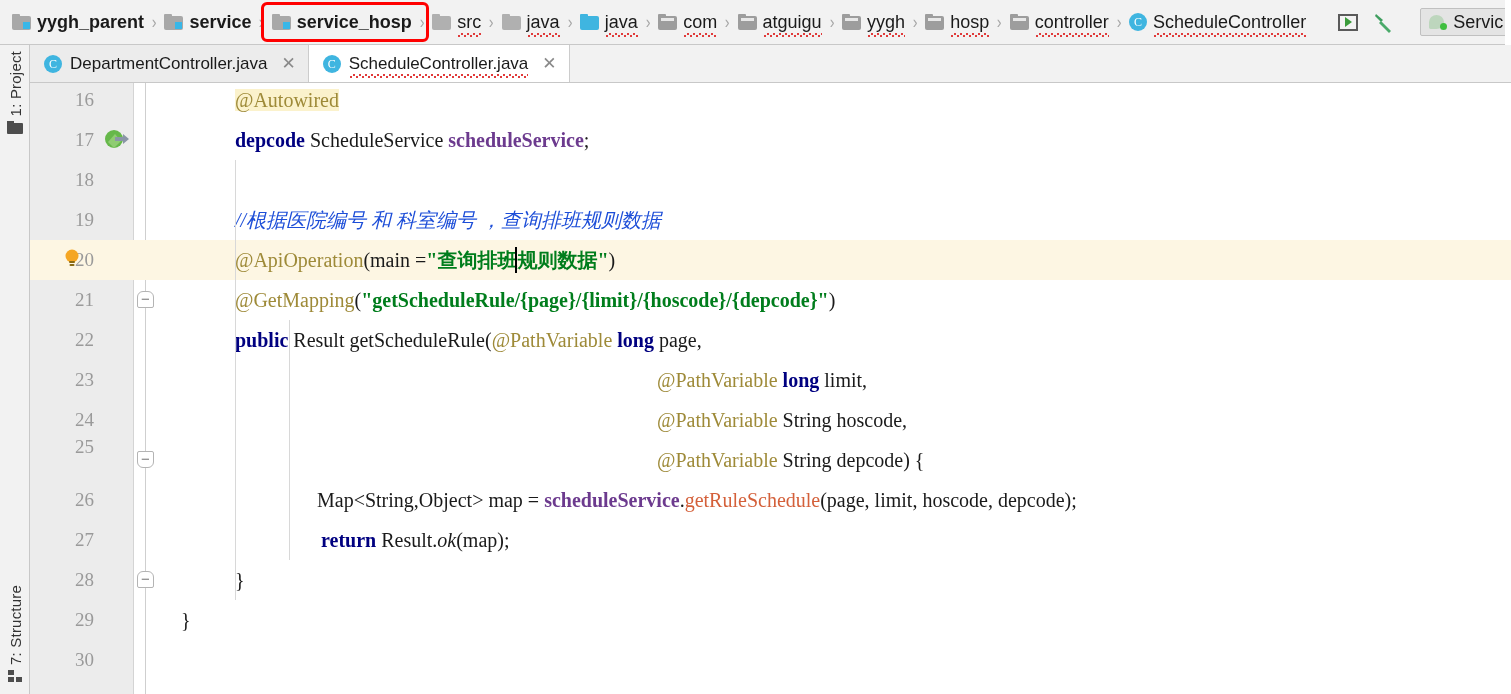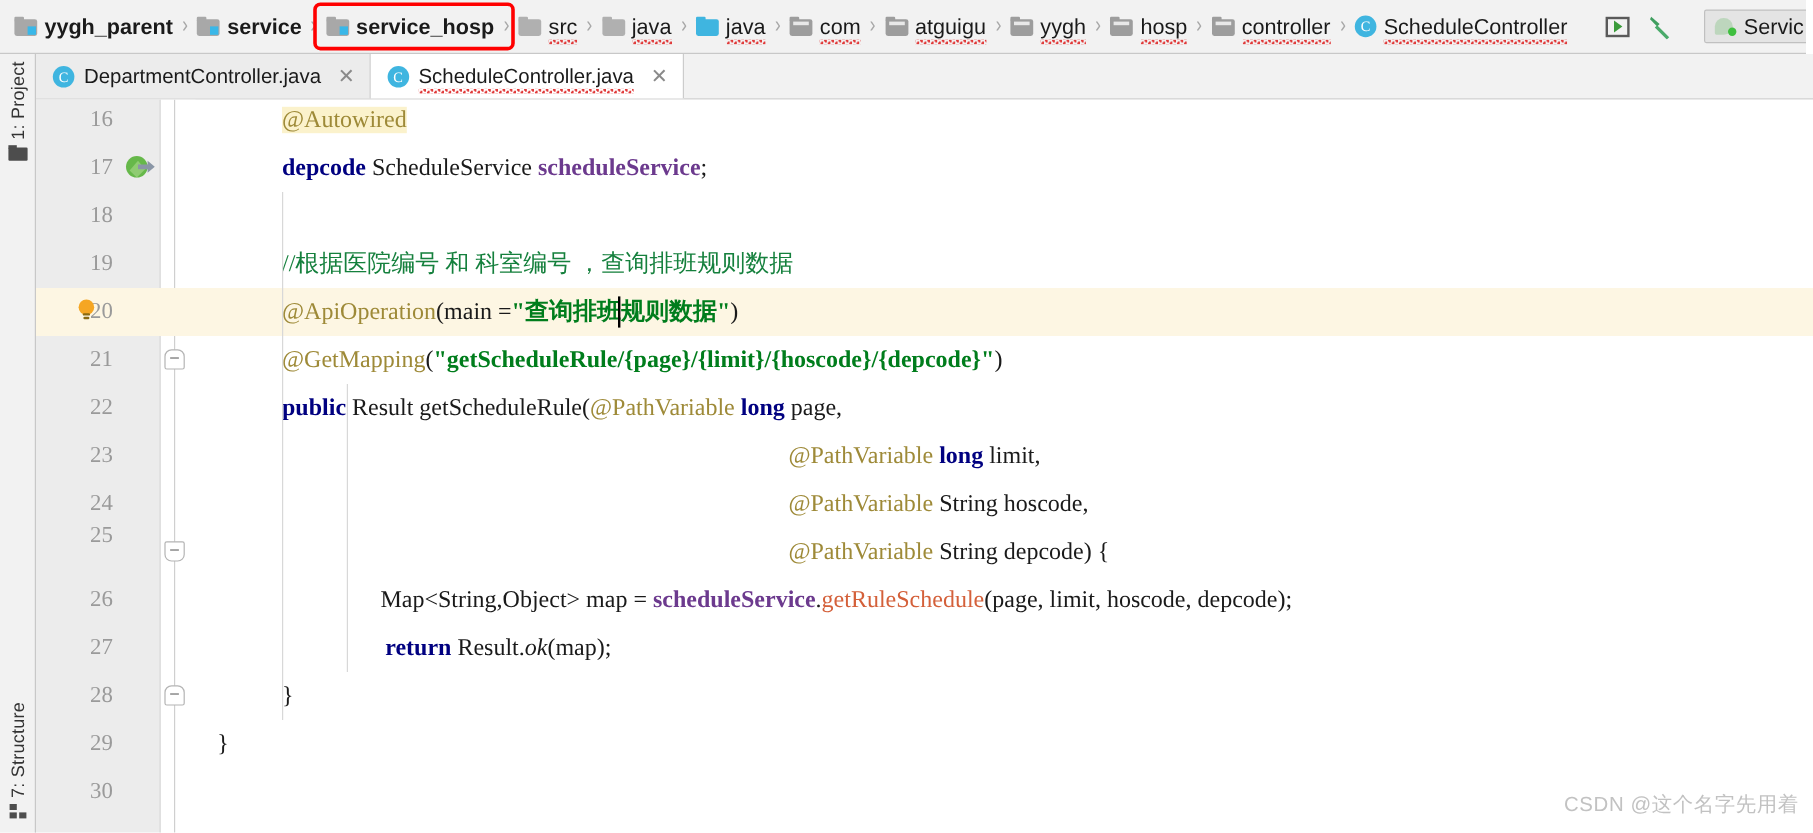--- a/index.html
+++ b/index.html
@@ -286,21 +286,21 @@
     white-space: pre;
     font-family: "Liberation Serif", serif;
     color: #1a1a1a;
   }
 
   
   .kw   { color: #000080; font-weight: bold; }
   .anno { color: #9e8a38; }
   .annoHL { color: #9e8a38; background: #fbf2cc; }
   .str  { color: #007d1c; font-weight: bold; }
-  .cmt  { color: #15803d; }
+  .cmt  { color: #1d4ed8; font-style: italic; }
   .fld  { color: #6c3a8e; font-weight: bold; }
   .mth  { color: #d4603a; }
   .sm   { color: #1a1a1a; font-style: italic; }
   .plain{ color: #1a1a1a; }
 
   
   .gut-icon { position: absolute; }
 
   .fold-marker {
     position: absolute;
@@ -560,14 +560,13 @@
         <div class="row-code" style="top: 517px; left: 151px;"><span class="plain">}</span></div>
         <div class="row" style="top: 557px;"></div>
         <div class="row-num" style="top: 557px;">30</div>
         <div class="row-code" style="top: 557px; left: 151px;"></div>
         <div class="indent-guide" style="left: 205px; top: 77px; height: 440px;"></div>
         <div class="indent-guide" style="left: 259px; top: 237px; height: 240px;"></div>
       </div>
     <div id="caret" style="left: 485px; top: 164px;"></div>
   </div>
 
-  <div id="watermark">CSDN @这个名字先用着</div>
 </div>
 
 </body></html>

